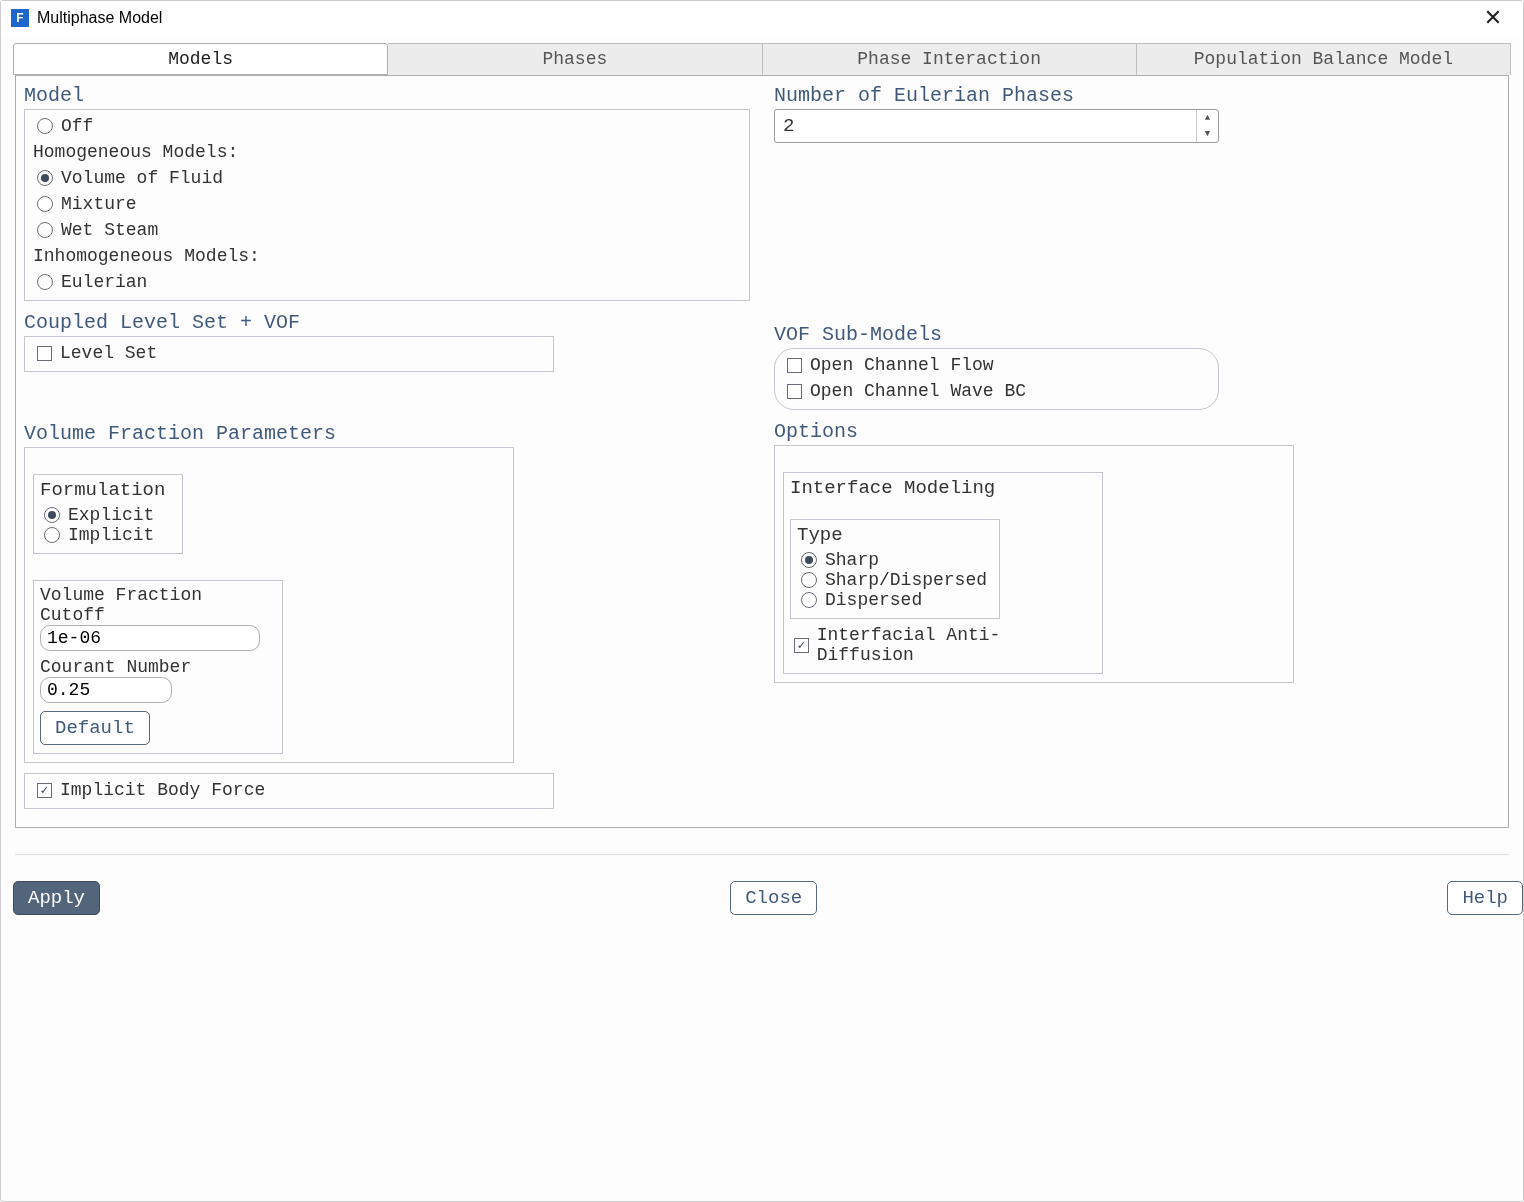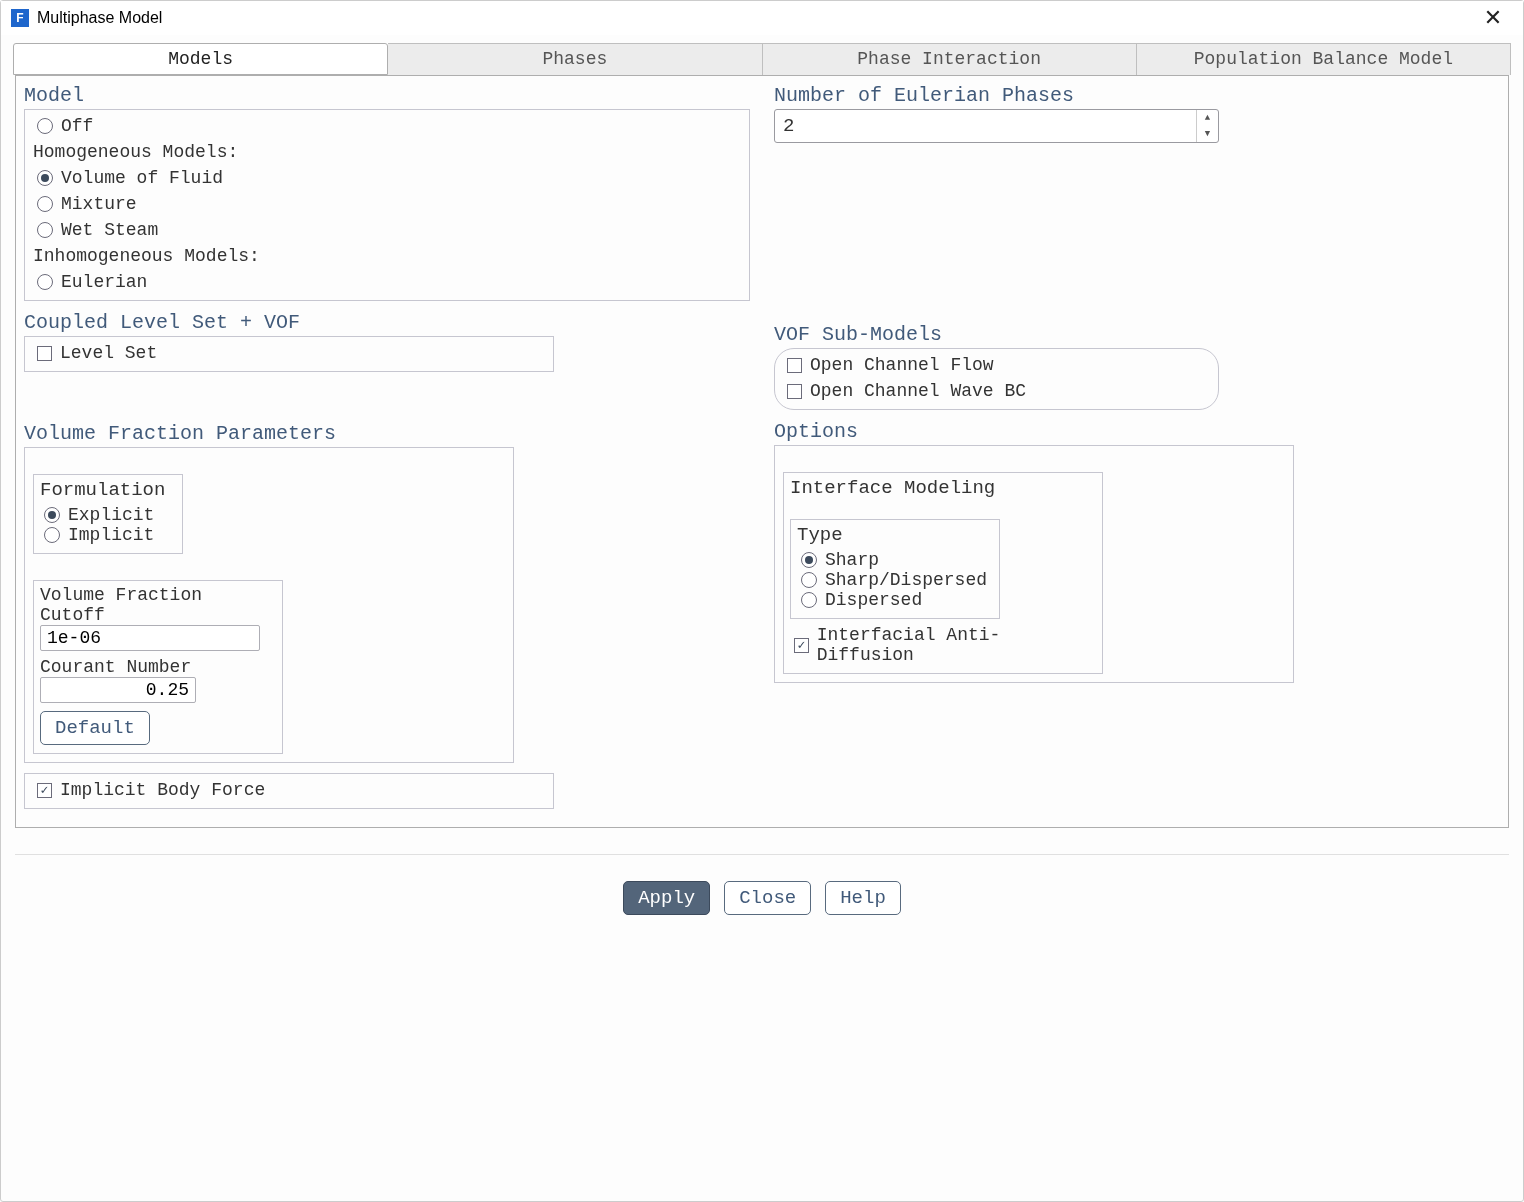--- a/index.html
+++ b/index.html
@@ -166,21 +166,21 @@
       font-size: 19px;
       margin-bottom: 4px;
     }
     .textinput {
       border: 1px solid #aeaeb5;
       padding: 2px 6px;
       font-family: inherit;
       font-size: 18px;
       background: #fff;
       width: 220px;
-      border-radius: 2px;
+      border-radius: 10px;
     }
     .btn {
       border: 1.5px solid #586a7e;
       border-radius: 5px;
       padding: 5px 14px;
       background: #fff;
       font-family: inherit;
       font-size: 19px;
       color: #415a7a;
       cursor: pointer;
@@ -218,26 +218,27 @@
       line-height: 16px;
       cursor: pointer;
     }
     .hr-sep {
       border: none;
       border-top: 1px solid #e0e0e0;
       margin: 26px 14px 0 14px;
     }
     .action-bar {
       display: flex;
-      justify-content: center;
+      justify-content: space-between;
       gap: 14px;
       padding: 26px 0;
+      margin-left: 12px;
     }
     .w-440 { width: 500px; }
-    .w-150 { width: 156px; text-align: right; }
+    .w-150 { width: 132px; }
   </style>
 </head>
 <body>
 
 <div class="window">
   <div class="titlebar">
     <div class="titlebar-icon">F</div>
     <div class="titlebar-text">Multiphase Model</div>
     <div class="titlebar-close">✕</div>
   </div>

